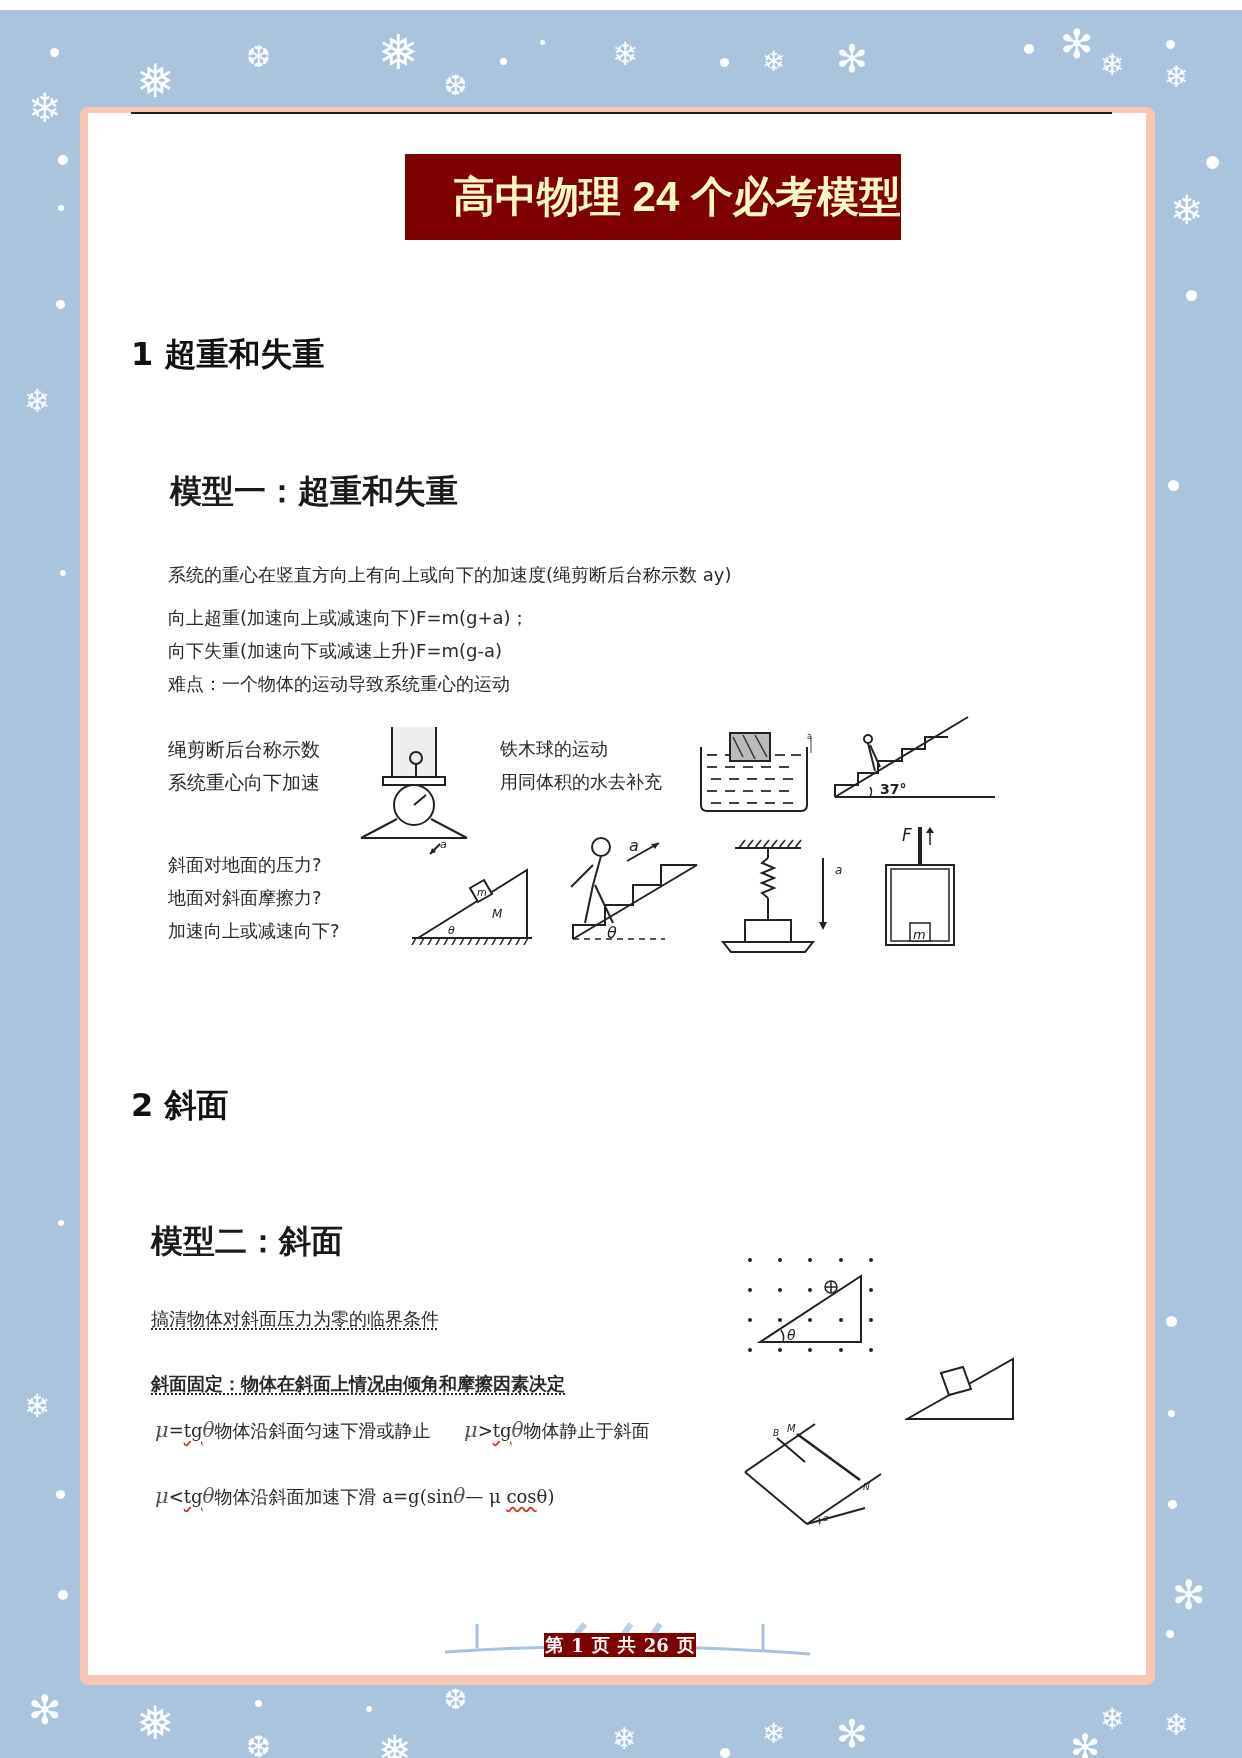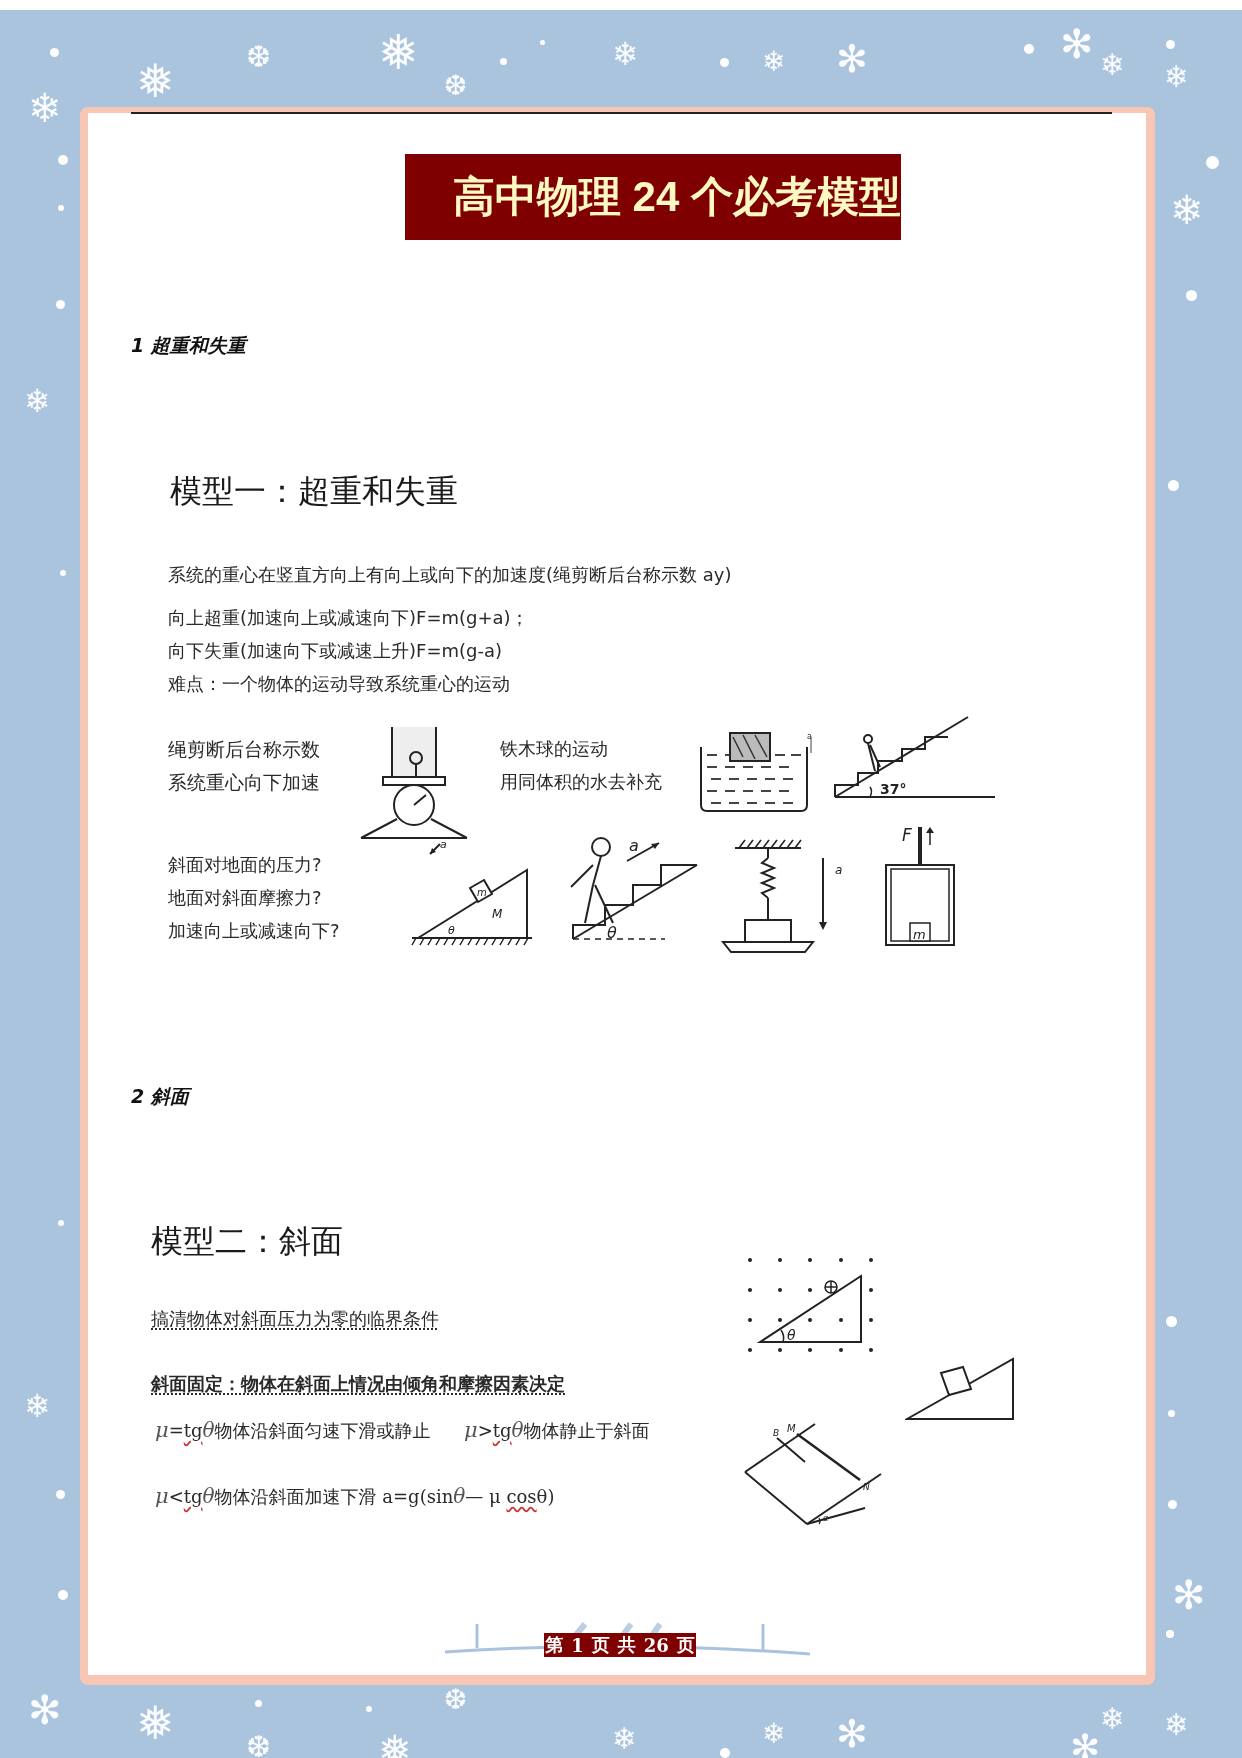--- a/index.html
+++ b/index.html
@@ -26,26 +26,25 @@
       position: absolute; left: 131px; top: 112px; width: 981px; height: 2px; background: #222;
     }
     .title-box {
       position: absolute; left: 373px; top: 154px; width: 496px; height: 86px;
       background: #7f0000; color: #fef9c3; display: flex; align-items: center; justify-content: flex-end;
       font-size: 42px; font-weight: bold; letter-spacing: 0px;
       font-family: "Liberation Sans", "DejaVu Sans", sans-serif;
       margin-left: 32px;
     }
     .sec-heading {
-      position: absolute; font-size: 19px; font-weight: bold; color: #111;
+      position: absolute; font-size: 32px; font-weight: bold; color: #111;
       font-family: "DejaVu Sans", sans-serif;
-      font-style: italic;
     }
     .model-heading {
-      position: absolute; font-size: 32px; font-weight: normal; color: #1a1a1a;
+      position: absolute; font-size: 32px; font-weight: bold; color: #1a1a1a;
       font-family: "DejaVu Sans", sans-serif;
     }
     .line {
       position: absolute; font-size: 18px; color: #2a2a2a; white-space: nowrap;
       font-family: "DejaVu Sans", sans-serif;
     }
     .formula { font-family: "DejaVu Serif", serif; }
     .squig { text-decoration: underline wavy #cc3333; text-underline-offset: 3px; }
     .dotted-ul { text-decoration: underline; text-decoration-style: dotted; text-underline-offset: 4px; }
     .diagram { position: absolute; }

